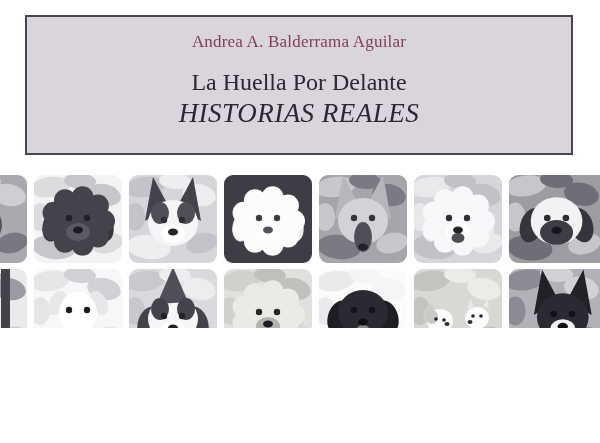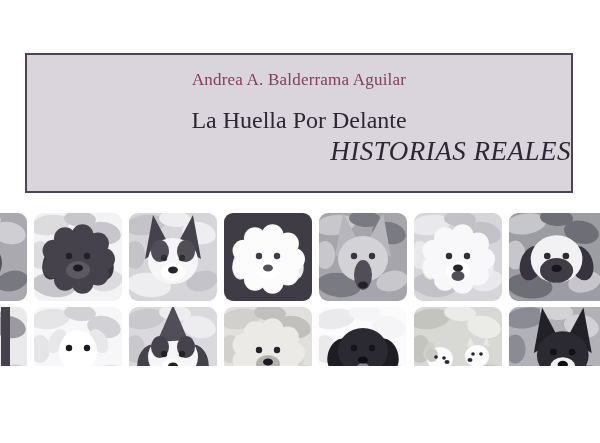--- a/index.html
+++ b/index.html
@@ -1,38 +1,38 @@
 <!DOCTYPE html>
 <html><head>
 <meta charset="utf-8">
 <style>
   html,body{margin:0;padding:0;}
   .cover{position:relative;width:600px;height:328px;background:#ffffff;overflow:hidden;
-         font-family:"Liberation Serif", serif;margin-top:38px;}
+         font-family:"Liberation Serif", serif;}
   .titlebox{position:absolute;left:25px;top:15px;width:544px;height:136px;
             border:2px solid #4a4550;background:#dad4dc;text-align:center;box-sizing:content-box;}
   .author{font-size:17px;margin-top:15px;letter-spacing:.2px;}
   .title{font-size:24px;margin-top:17px;line-height:1.1;}
   .subtitle{font-size:27px;font-style:italic;margin-top:3px;letter-spacing:.5px;}
   .grid{position:absolute;left:0;top:175px;display:grid;
         grid-template-columns:27px repeat(5,88px) 91px;
         grid-auto-rows:88px;column-gap:7px;row-gap:6px;}
   .tile{border-radius:9px;overflow:hidden;}
   .tile.cutL{border-top-left-radius:0;border-bottom-left-radius:0;}
   .tile.cutR{border-top-right-radius:0;border-bottom-right-radius:0;}
   .tile svg{display:block;width:100%;height:100%;}
 </style>
 </head>
 <body>
 
 <div class="cover" style="background: rgb(255, 255, 255);">
   <div class="titlebox" style="background: rgb(218, 212, 220); border-color: rgb(74, 69, 80);">
     <div class="author" style="color: rgb(129, 62, 88);">Andrea A. Balderrama Aguilar</div>
     <div class="title" style="color: rgb(43, 40, 51);">La Huella Por Delante</div>
-    <div class="subtitle" style="color: rgb(43, 40, 51); text-align: right;">HISTORIAS REALES</div>
+    <div class="subtitle" style="color: rgb(43, 40, 51);">HISTORIAS REALES</div>
   </div>
   <div class="grid">
       <div class="tile cutL">
         <svg viewBox="0 0 88 88" preserveAspectRatio="xMaxYMid slice" xmlns="http://www.w3.org/2000/svg">
           <rect width="88" height="88" fill="#a9a9af"></rect>
           <ellipse cx="16" cy="12" rx="20" ry="10" fill="#787880" transform="rotate(-8 16 12)"></ellipse>
           <ellipse cx="70" cy="20" rx="17" ry="11" fill="#cfcfd3" transform="rotate(12 70 20)"></ellipse>
           <ellipse cx="20" cy="72" rx="22" ry="12" fill="#cfcfd3" transform="rotate(6 20 72)"></ellipse>
           <ellipse cx="73" cy="68" rx="16" ry="10" fill="#787880" transform="rotate(-14 73 68)"></ellipse>
           <ellipse cx="46" cy="6" rx="16" ry="8" fill="#cfcfd3" transform="rotate(4 46 6)"></ellipse>

